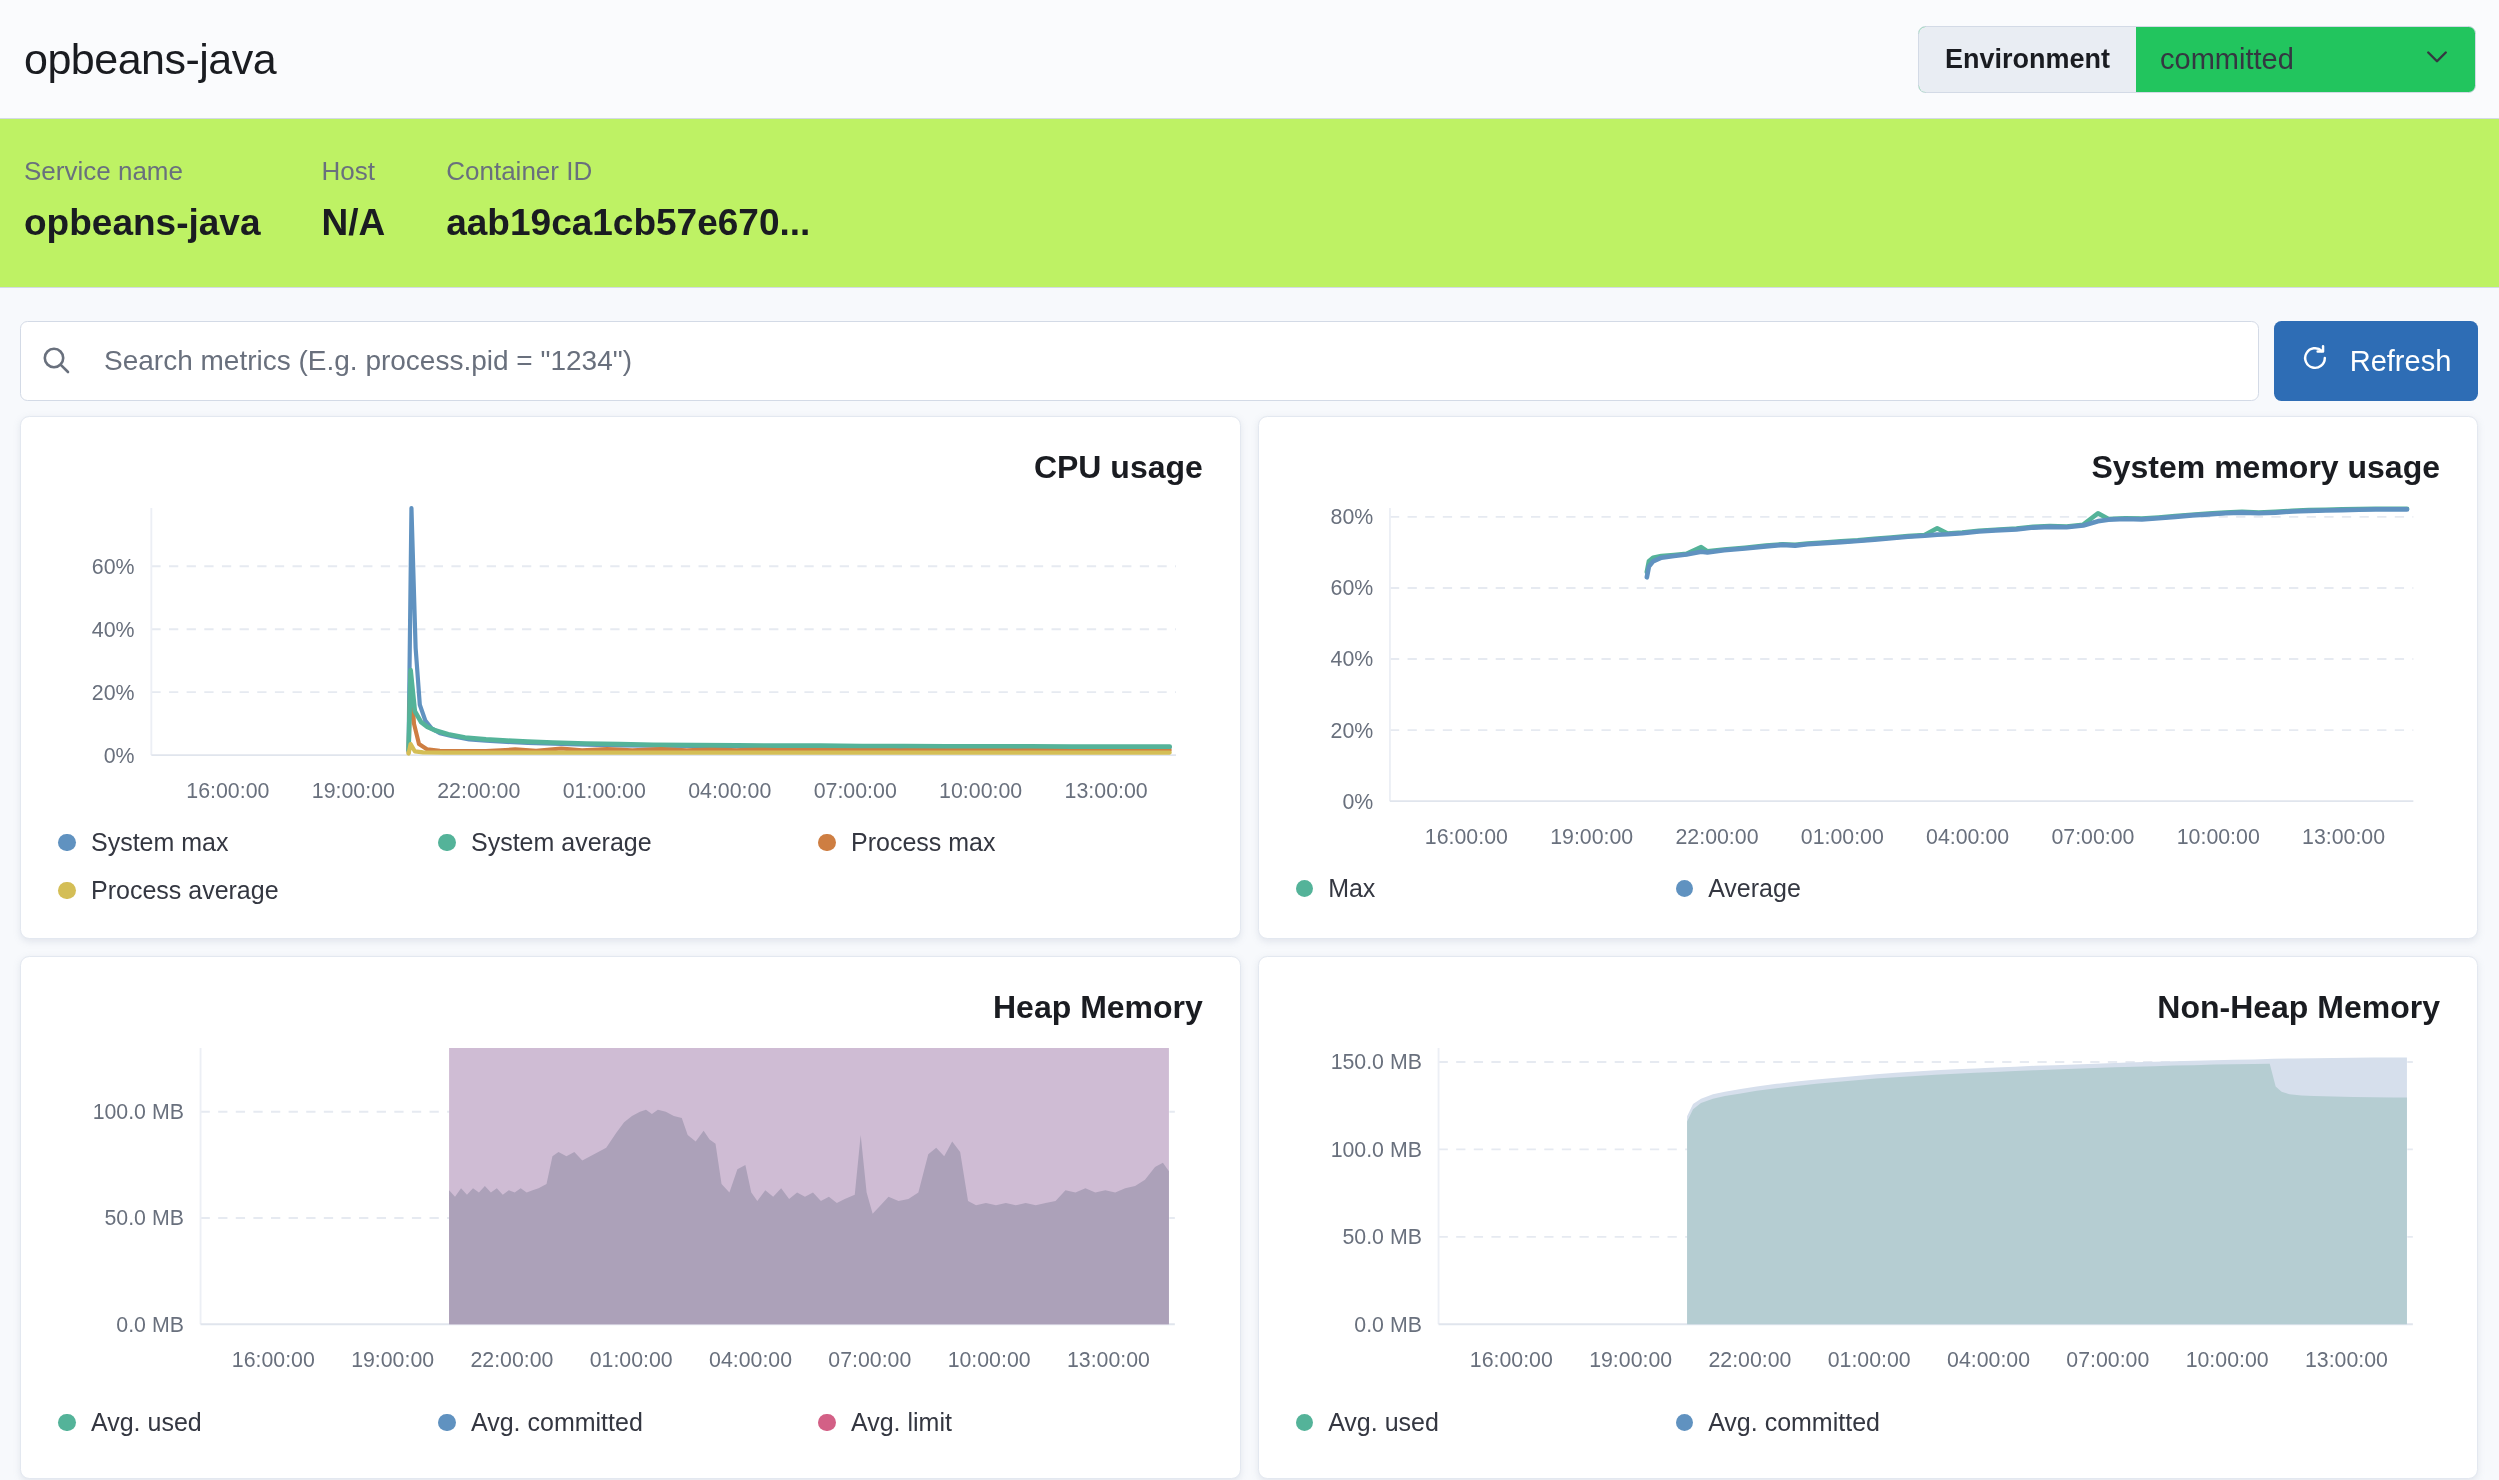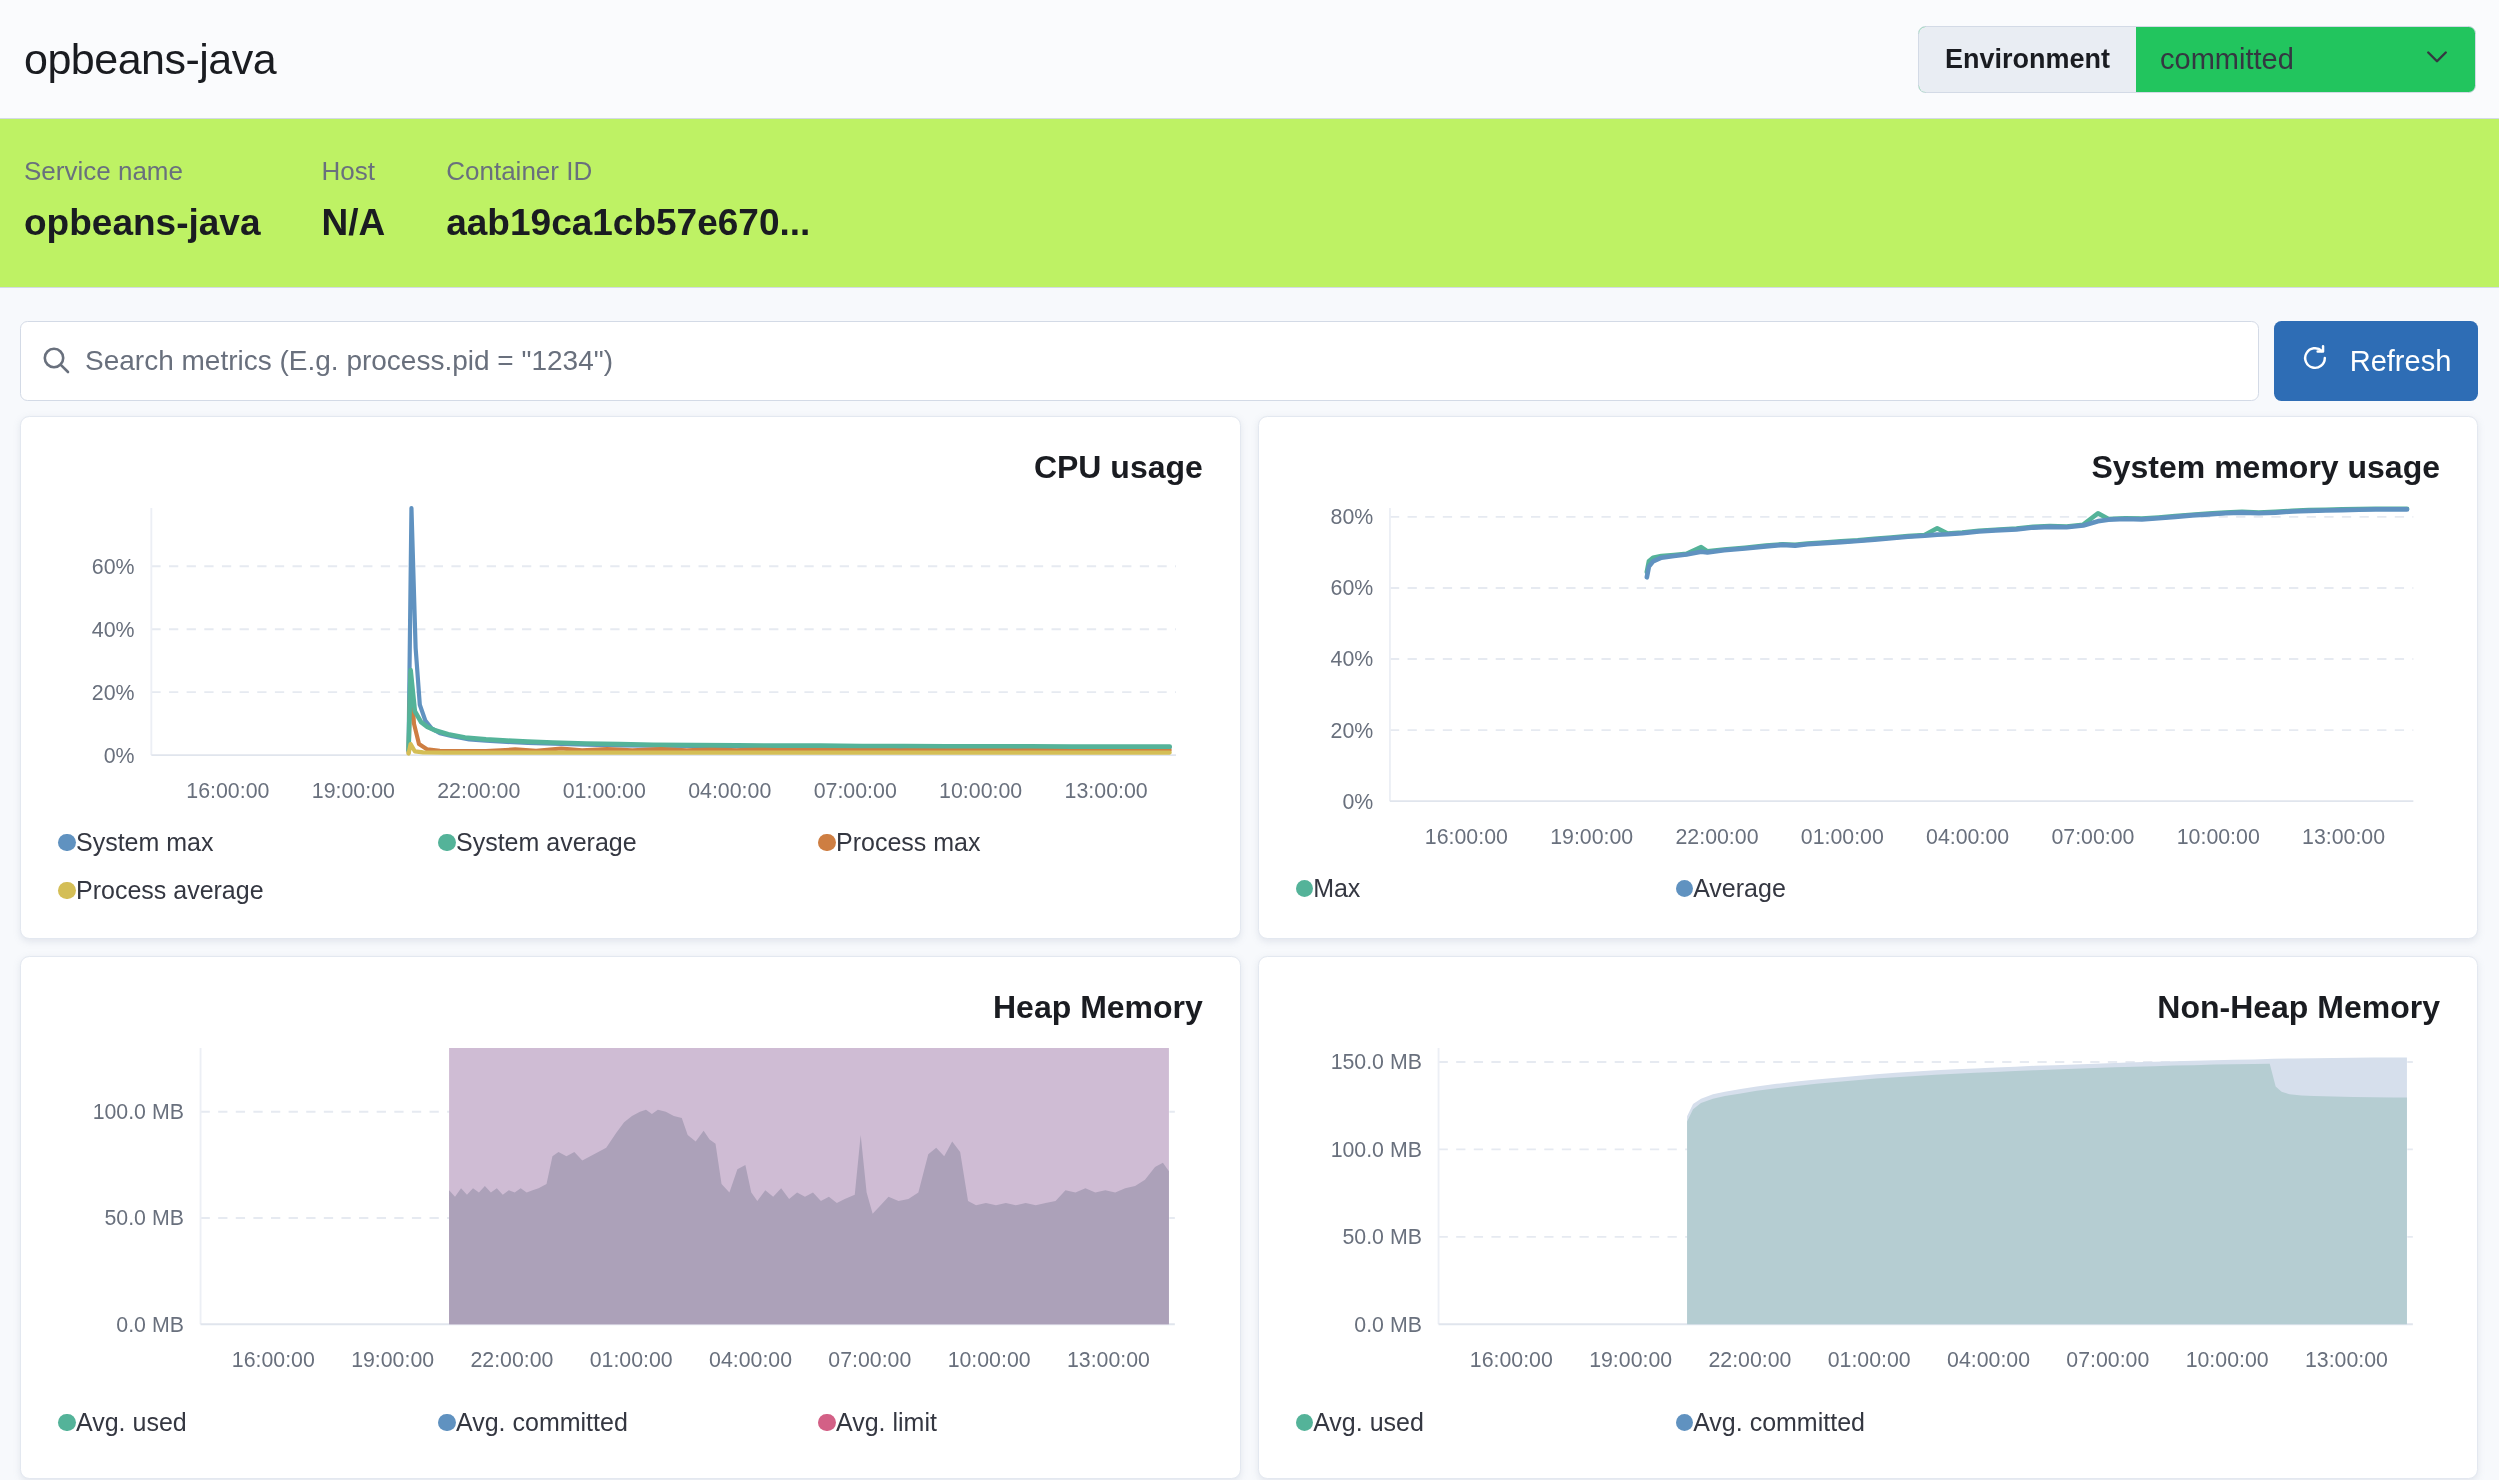--- a/index.html
+++ b/index.html
@@ -33,21 +33,21 @@
   .metabar {
     height:169px; background:#bef264; border-bottom:1.9px solid #d3dae6;
     display:flex; gap:61px; padding:37px 24px 0 24px;
   }
   .meta-item .meta-label { font-size:26px; color:#69707d; margin-bottom:15px; }
   .meta-item .meta-value { font-size:37px; font-weight:700; color:#1a1c21; }
   
   .toolbar { display:flex; gap:15px; margin:33px 22px 0 20.4px; height:80px; }
   .search-box {
     flex:1; background:#fff; border:1.9px solid #d3dae6; border-radius:7.4px;
-    display:flex; align-items:center; padding:0 18.6px; gap:11px;
+    display:flex; align-items:center; padding:0 18.6px; gap:30px;
   }
   .search-box input {
     border:none; outline:none; flex:1; font-size:28px; color:#343741;
     font-family:inherit; background:transparent;
   }
   .search-box input::placeholder { color:#69707d; }
   .datepicker {
     width:774px; background:#fff; border:1.9px solid #d3dae6; border-radius:7.4px;
     display:flex; align-items:stretch; overflow:hidden;
   }
@@ -73,21 +73,21 @@
     background:#fff; border:1.9px solid #e3e8f0; border-radius:9.3px;
     box-shadow:0 2.8px 7.4px rgba(140,152,170,0.18);
     padding:32px 37px 22px 37px; height:523px; overflow:hidden;
   }
   .card-title { font-size:32px; font-weight:700; color:#1a1c21; margin:0 0 9.3px 0;text-align:right; }
   .chart-svg { display:block; width:100%; }
   .chart-svg text.tick { font-size:23px; fill:#69707d; font-family:"Liberation Sans","DejaVu Sans",sans-serif; }
   .legend { display:flex; flex-wrap:wrap; margin-top:9.3px; }
   .legend.lower { margin-top:20.4px; }
   .legend-item {
-    width:380px; display:flex; align-items:center; 
+    width:380px; display:flex; align-items:center; gap:15px;
     font-size:25px; color:#343741; height:48px; cursor:pointer;
   }
   .legend-dot { width:17.6px; height:17.6px; border-radius:50%; flex:none; }
 </style>
 </head>
 <body>
 
 <header class="topbar">
   <h1 class="page-title">opbeans-java</h1>
   <div class="env-group">

